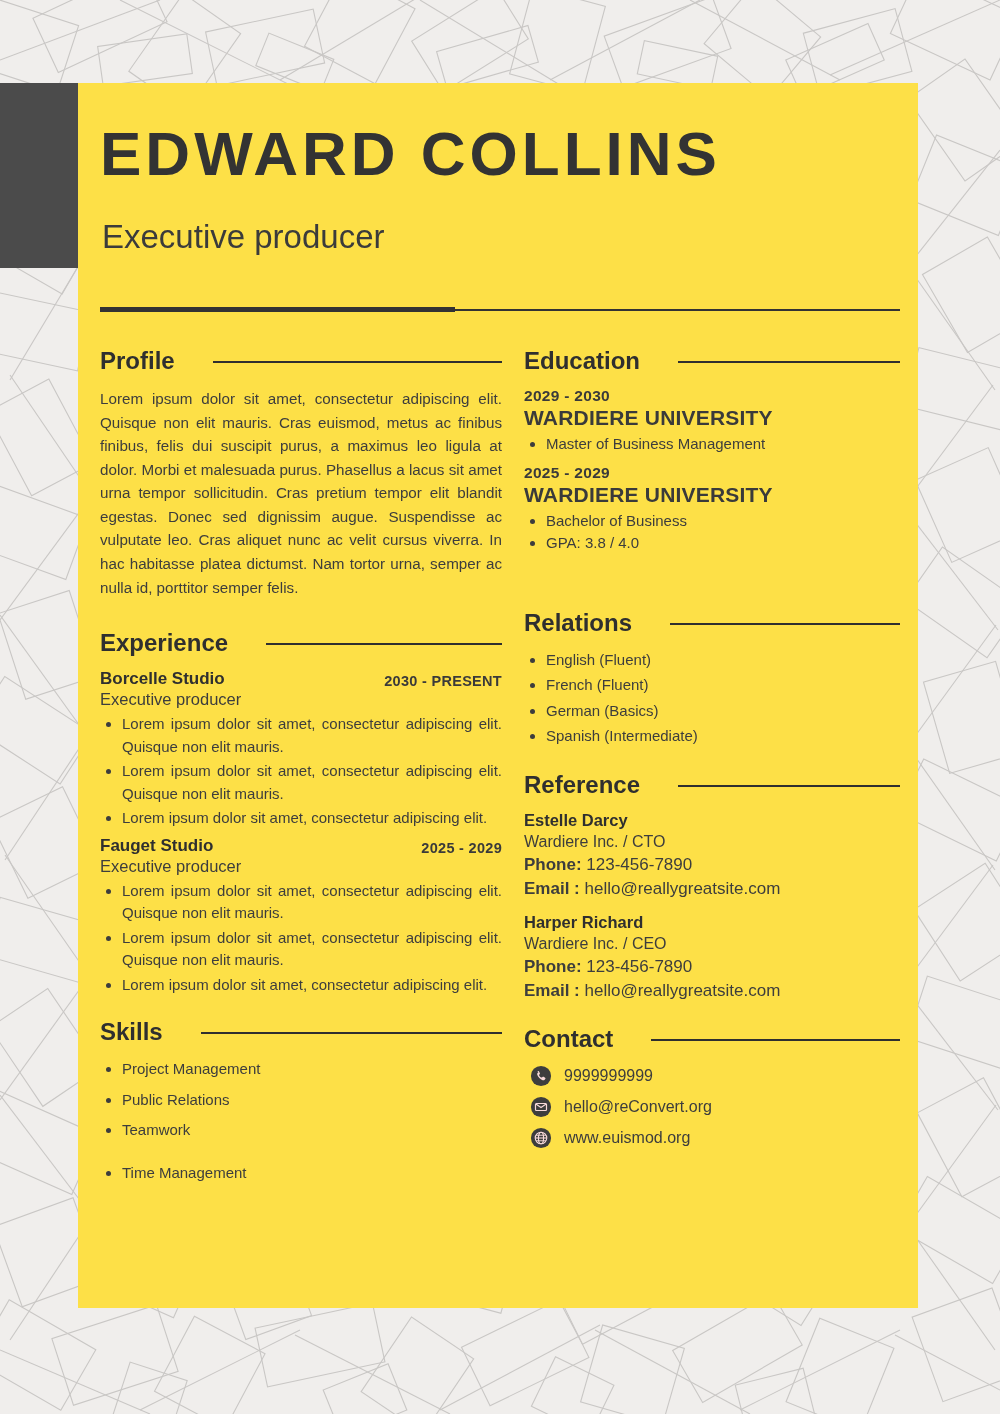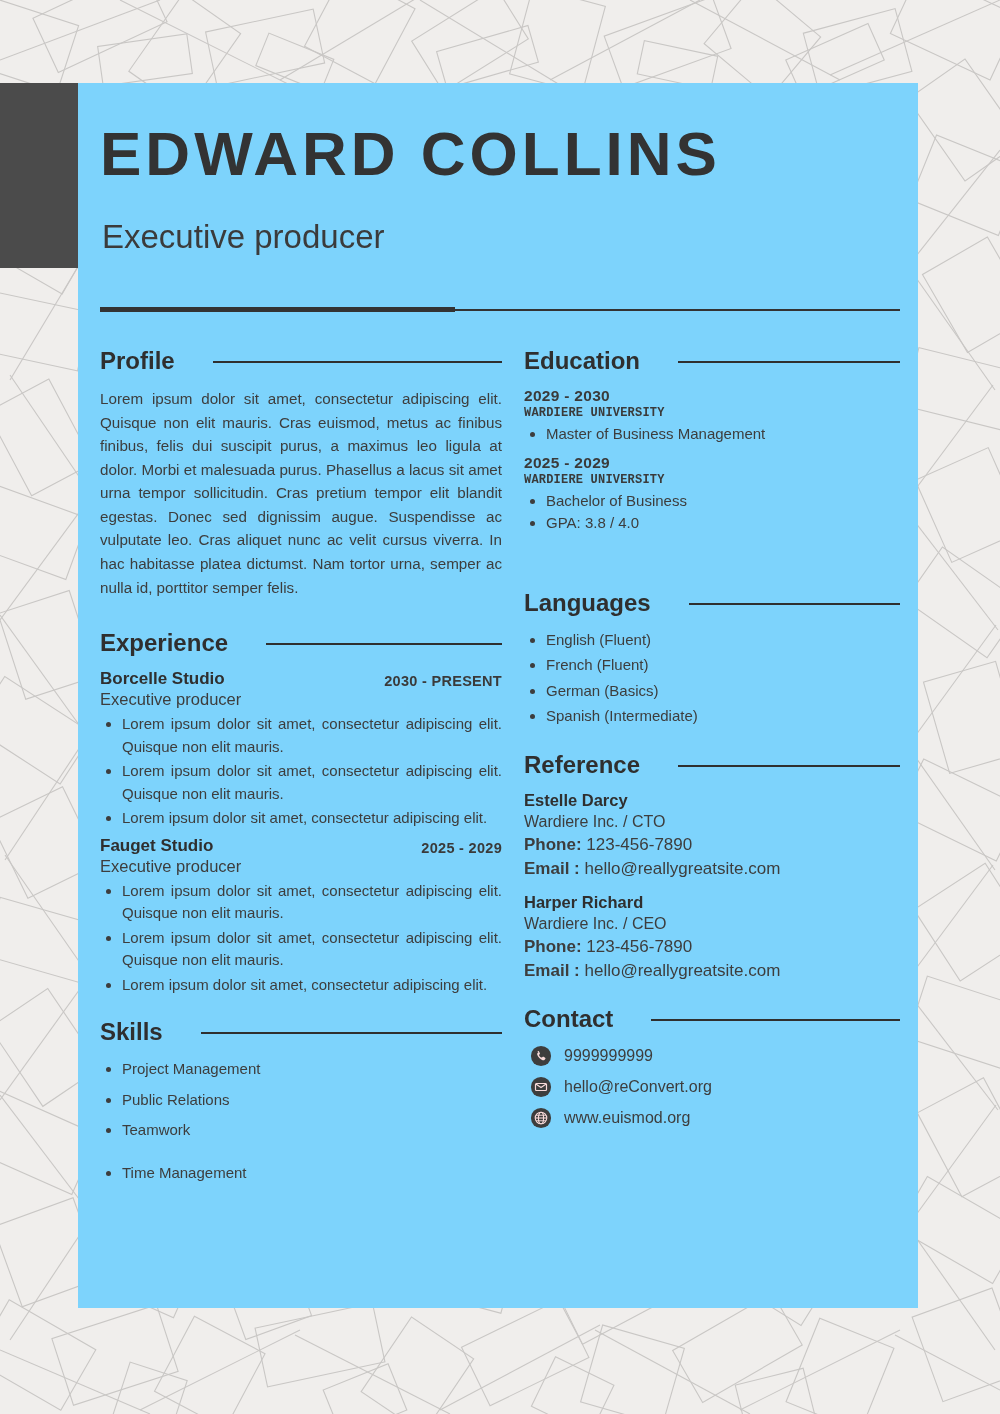--- a/index.html
+++ b/index.html
@@ -35,21 +35,21 @@
     z-index: 2;
   }
 
   
   .sheet {
     position: absolute;
     left: 78px;
     top: 83px;
     width: 840px;
     height: 1225px;
-    background: #7dd3fc;
+    background: #fde047;
     z-index: 1;
   }
 
   .inner {
     position: absolute;
     left: 22px;
     top: 0;
     width: 800px;
     height: 1225px;
   }
@@ -153,26 +153,25 @@
 
   
   .edu-block { margin-bottom: 4px; }
   .edu-years {
     font-size: 15.5px;
     font-weight: bold;
     color: #3a3a3a;
     letter-spacing: .3px;
   }
   .edu-school {
-    font-size: 12px;
+    font-size: 21px;
     font-weight: bold;
     color: #3a3a3a;
     letter-spacing: .2px;
     margin-top: 1px;
-    font-family: Liberation Mono, monospace;
   }
   .edu-block ul { margin-top: 3px; }
 
   
   .job { margin-top: 6px; }
   .job-row {
     display: flex;
     justify-content: space-between;
     align-items: flex-end;
   }
@@ -435,21 +434,21 @@
         <ul class="bullets tight">
           <li>Bachelor of Business</li>
           <li>GPA: 3.8 / 4.0</li>
         </ul>
       </div>
 
       <div class="spacer-lg"></div>
       <div class="spacer-md"></div>
 
       <div class="sec-head">
-        <div class="title">Languages</div>
+        <div class="title">Relations</div>
         <div class="line"></div>
       </div>
       <ul class="bullets tight">
         <li style="margin-bottom:3px">English (Fluent)</li>
         <li style="margin-bottom:3px">French (Fluent)</li>
         <li style="margin-bottom:3px">German (Basics)</li>
         <li style="margin-bottom:3px">Spanish (Intermediate)</li>
       </ul>
 
       <div class="spacer-md"></div>

